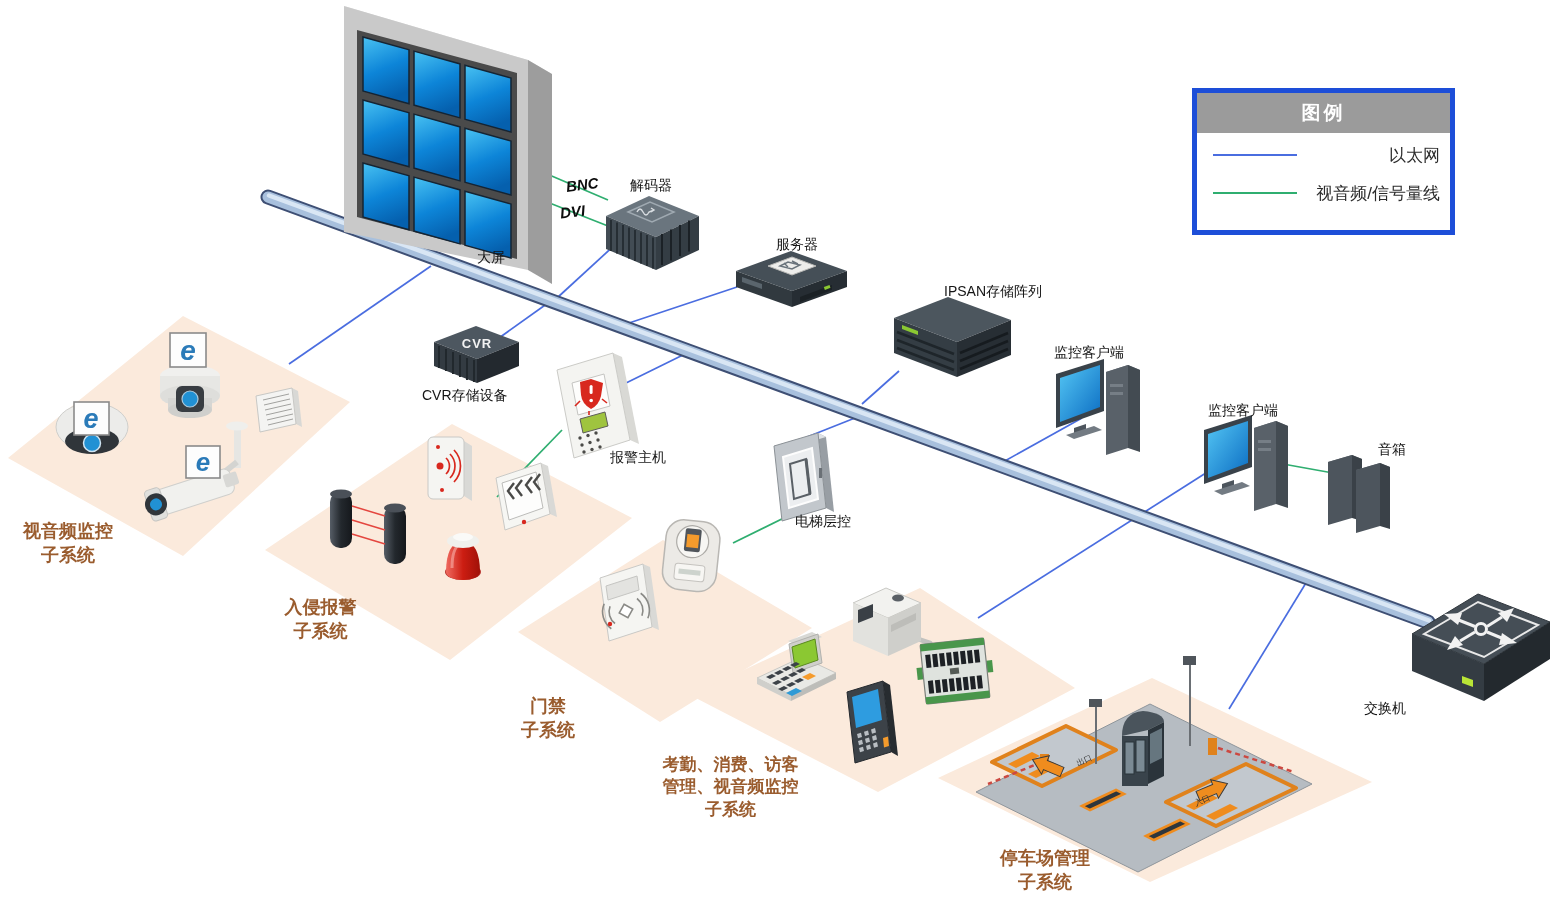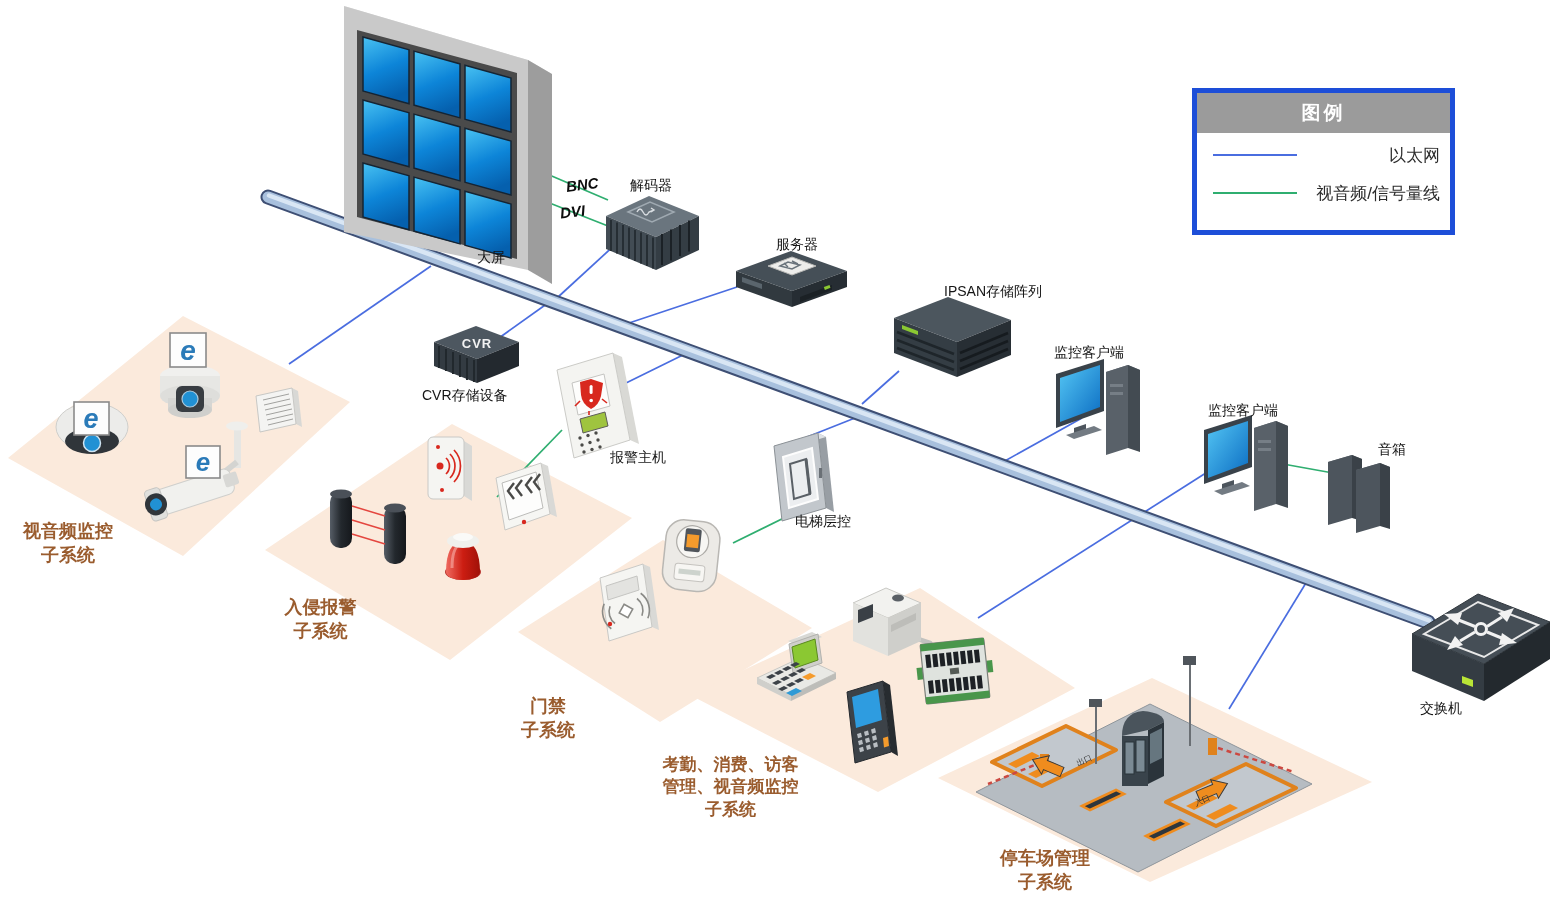--- a/index.html
+++ b/index.html
@@ -518,21 +518,21 @@
   </div>
 </div>
 
 <div class="lbl" style="left:477px;top:249px;">大屏</div>
 <div class="lbl" style="left:630px;top:177px;">解码器</div>
 <div class="lbl" style="left:776px;top:236px;">服务器</div>
 <div class="lbl" style="left:944px;top:283px;">IPSAN存储阵列</div>
 <div class="lbl" style="left:1054px;top:344px;">监控客户端</div>
 <div class="lbl" style="left:1208px;top:402px;text-align:center;">监控客户端</div>
 <div class="lbl" style="left:1378px;top:441px;">音箱</div>
-<div class="lbl" style="left:1420px;top:700px;">交换机</div>
+<div class="lbl" style="left:1364px;top:700px;">交换机</div>
 <div class="lbl" style="left:422px;top:387px;">CVR存储设备</div>
 <div class="lbl" style="left:610px;top:449px;text-align:right;">报警主机</div>
 <div class="lbl" style="left:795px;top:513px;">电梯层控</div>
 
 <div class="cable" style="left:566px;top:176px;">BNC</div>
 <div class="cable" style="left:560px;top:203px;">DVI</div>
 
 <div class="sys" style="left:8px;top:520px;width:120px;">
   <div>视音频监控</div>
   <div>子系统</div>

